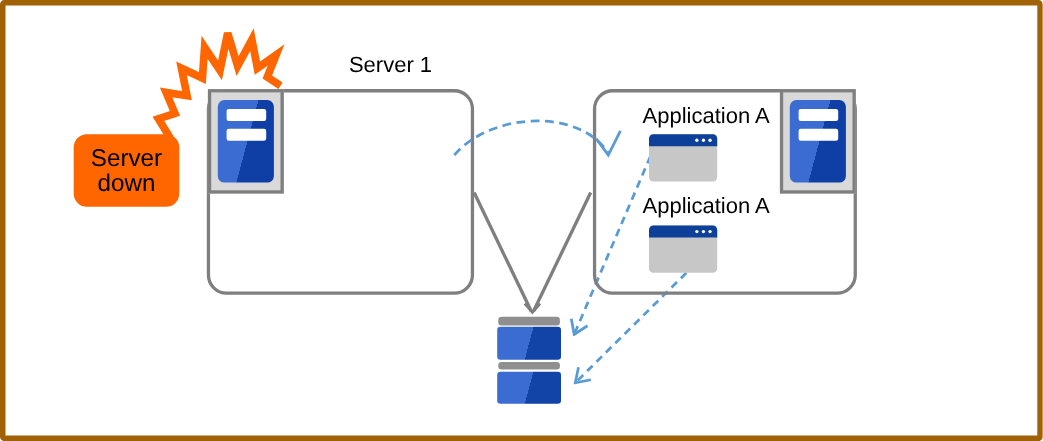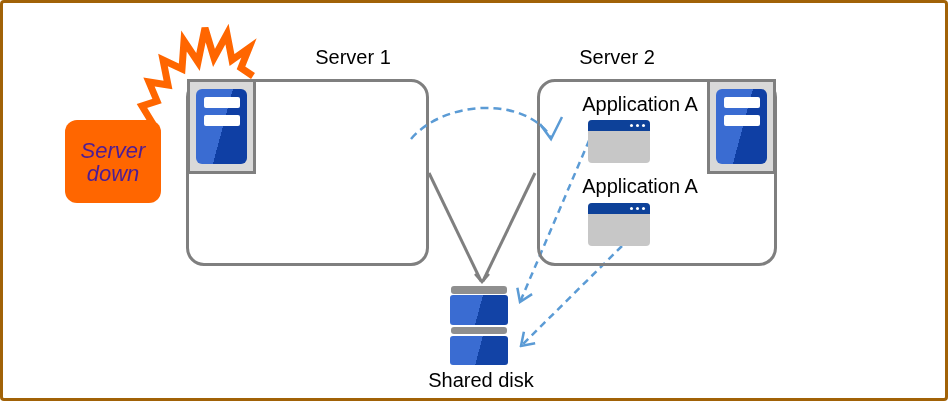--- a/index.html
+++ b/index.html
@@ -1,18 +1,18 @@
 <!DOCTYPE html>
 <html><head>
 <meta charset="utf-8">
 <style>
   html,body{margin:0;padding:0;background:#ffffff;}
   .canvas{
     position:relative;width:948px;height:401px;background:#ffffff;
-    border:3px solid #a16207;border-radius:4px;box-sizing:border-box;overflow:hidden;
+    border:5px solid #a16207;border-radius:4px;box-sizing:border-box;overflow:hidden;
     font-family:"Liberation Sans", sans-serif;color:#000;
   }
   svg.layer{position:absolute;left:0;top:0;width:948px;height:401px;pointer-events:none;}
   #underlay{z-index:1;}
   .node{position:absolute;z-index:2;}
   #overlay{z-index:3;}
 
   .server-box{border:3px solid #7f7f7f;border-radius:18px;background:transparent;box-sizing:border-box;}
   #server1-box{left:183px;top:76px;width:243px;height:187px;}
   #server2-box{left:534px;top:76px;width:240px;height:187px;}
@@ -40,23 +40,23 @@
   .dots{position:absolute;right:5px;top:4px;display:flex;gap:3px;}
   .dots i{display:block;width:3px;height:3px;border-radius:50%;background:#fff;}
 
   #disk-icon{left:447px;top:283px;width:58px;height:79px;}
   .disk-part{position:absolute;border-radius:3px;}
   .disk-gray{left:1px;width:56px;height:7px;background:#8f8f8f;}
   .disk-blue{left:0;width:58px;height:29px;background:linear-gradient(105deg,#3a6cd2 50%,#1243a6 50%);}
   #disk-g1{top:0;height:8px;} #disk-b1{top:9px;height:30px;} #disk-g2{top:41px;} #disk-b2{top:50px;}
 
   #alert-badge{
-    left:62px;top:117px;width:96px;height:83px;border-radius:12px;background:#ff6600;
-    color:#4c1d95;font-size:22px;line-height:23px;text-align:center;
-    display:flex;align-items:center;justify-content:center;font-style:italic;
+    left:62px;top:117px;width:96px;height:66px;border-radius:12px;background:#ff6600;
+    color:#000000;font-size:22px;line-height:23px;text-align:center;
+    display:flex;align-items:center;justify-content:center;
   }
   #alert-badge span{width:70px;white-space:normal;}
 </style>
 </head>
 <body>
 
 <div class="canvas">
 
   <svg id="underlay" class="layer">
     <defs>
@@ -69,24 +69,22 @@
     </defs>
     <polyline points="150,121 139,103 154,98 146,79 165,82 160,57 179,66 181,38 195,59 202,25 211,55 224,31 229,57 246,45 238,65 250,73" fill="none" stroke="#ff6600" stroke-width="7" stroke-linejoin="miter"></polyline>
     <line x1="591" y1="126" x2="517" y2="299" stroke="#5b9bd5" stroke-width="2.5" stroke-dasharray="7 5" marker-end="url(#mArrBlue)"></line>
     <line x1="619" y1="243" x2="518" y2="343" stroke="#5b9bd5" stroke-width="2.5" stroke-dasharray="7 5" marker-end="url(#mArrBlue)"></line>
   </svg>
 
   <div class="node server-box" id="server1-box"></div>
   <div class="node server-box" id="server2-box"></div>
 
   <div class="node label" id="server1-title">Server 1</div>
-  <div class="node label" id="server2-title">Server 2</div>
   <div class="node label" id="app1-label">Application A</div>
   <div class="node label" id="app2-label">Application A</div>
-  <div class="node label" id="shared-disk-label">Shared disk</div>
 
   <div class="node" id="alert-badge">
     <span>Server down</span>
   </div>
 
   <div class="node server-chip-frame" id="server1-chip">
     <div class="server-chip">
       <div class="chip-bar b1"></div>
       <div class="chip-bar b2"></div>
     </div>

